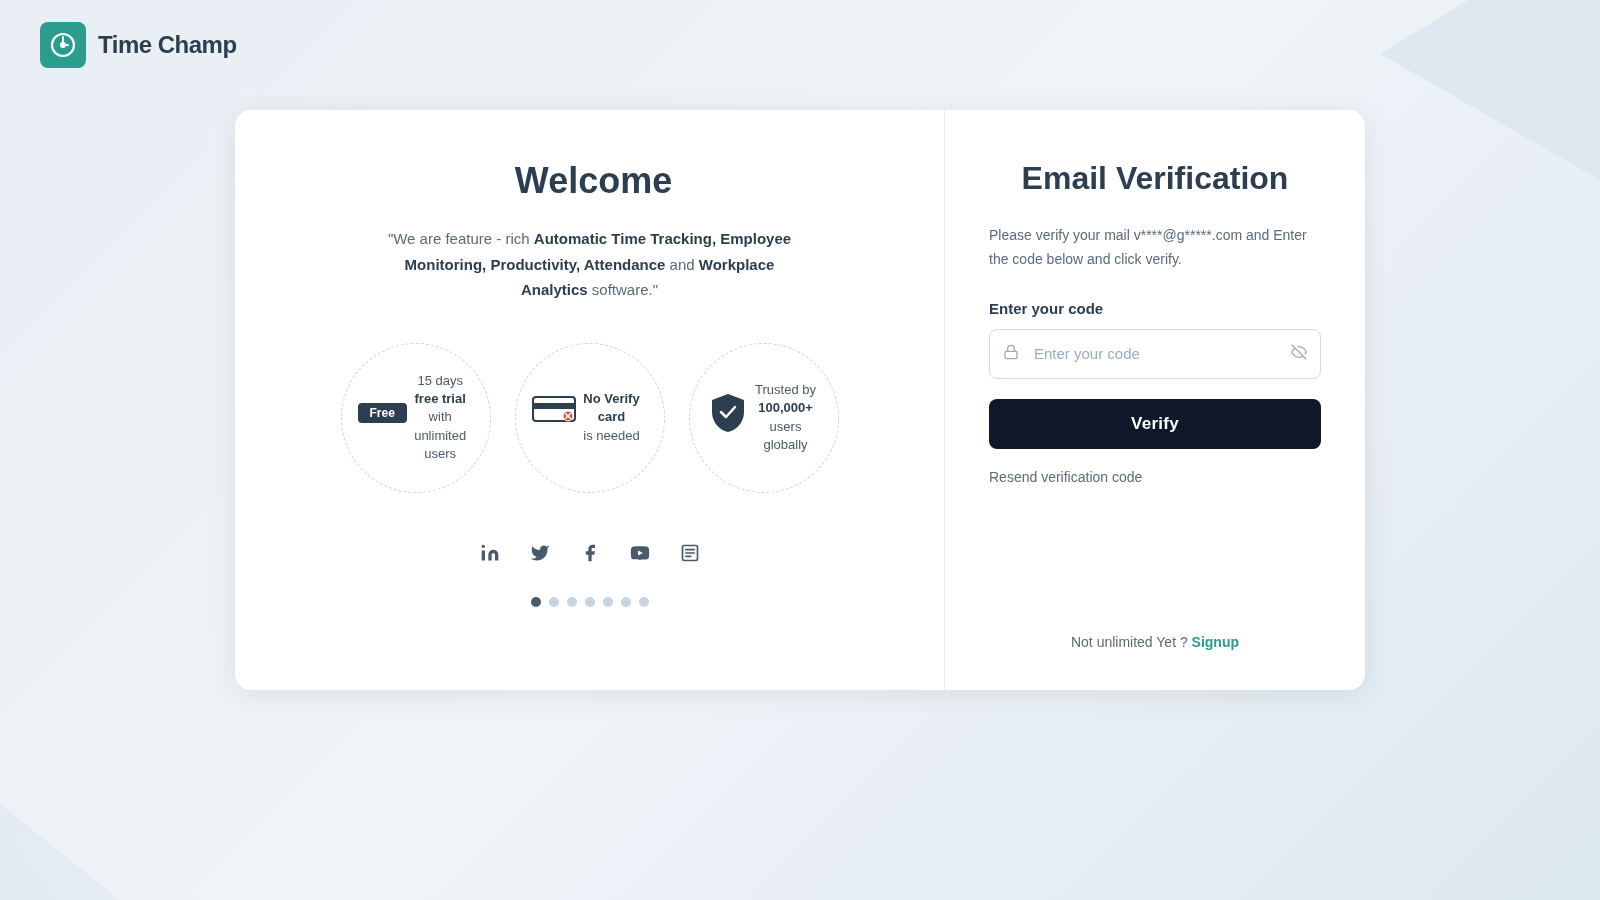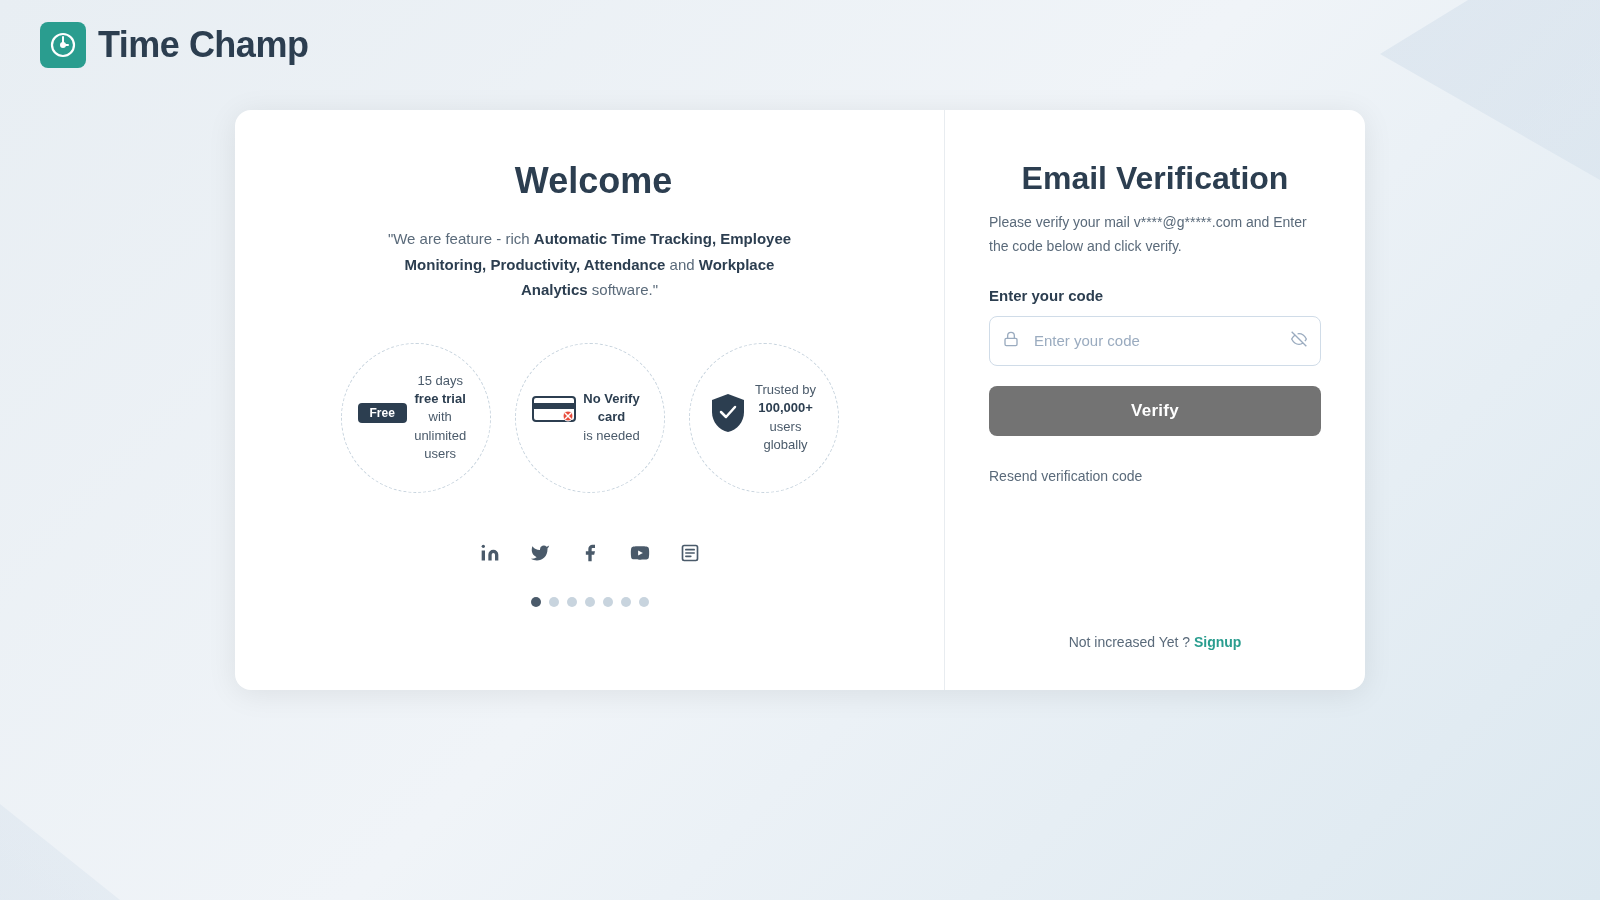--- a/index.html
+++ b/index.html
@@ -35,21 +35,21 @@
       width: 46px; height: 46px;
       background: #2a9d8f;
       border-radius: 8px;
       display: flex; align-items: center; justify-content: center;
       flex-shrink: 0;
     }
     .logo-icon svg {
       width: 28px; height: 28px;
     }
     .logo-text {
-      font-size: 36px;
+      font-size: 24px;
       font-weight: 700;
       color: #2c3e50;
       letter-spacing: -0.5px;
     }
     .main-container {
       display: flex;
       justify-content: center;
       align-items: flex-start;
       padding: 20px 40px;
     }
@@ -159,21 +159,21 @@
     .right-panel {
       width: 420px;
       padding: 50px 44px 40px;
       display: flex;
       flex-direction: column;
     }
     .email-ver-title {
       font-size: 32px;
       font-weight: 700;
       color: #2c3e50;
-      margin-bottom: 14px;
+      margin-bottom: 27px;
       text-align: center;
     }
     .info-text {
       font-size: 14px;
       color: #5a6a7a;
       line-height: 1.7;
       margin-bottom: 18px;
     }
     .code-label {
       font-size: 15px;
@@ -209,28 +209,28 @@
       padding: 0 44px;
       font-size: 15px;
       color: #9aabbf;
       outline: none;
       background: #fff;
     }
     .code-input::placeholder { color: #9aabbf; }
     .verify-btn {
       width: 100%;
       height: 50px;
-      background: #737373;
+      background: #0f172a;
       color: #fff;
       font-size: 17px;
       font-weight: 600;
       border: none;
       border-radius: 8px;
       cursor: pointer;
-      margin-bottom: 32px;
+      margin-bottom: 20px;
       letter-spacing: 0.3px;
     }
     .resend-link {
       font-size: 14px;
       color: #5a6a7a;
       cursor: pointer;
       margin-bottom: auto;
     }
     .signup-row {
       text-align: center;
@@ -379,19 +379,19 @@
             <line x1="1" y1="1" x2="23" y2="23"></line>
           </svg>
         </span>
       </div>
 
       <button class="verify-btn">Verify</button>
 
       <span class="resend-link">Resend verification code</span>
 
       <div class="signup-row">
-        <span>Not increased Yet ?</span>
+        <span>Not unlimited Yet ?</span>
         <a class="signup-link" href="#">Signup</a>
       </div>
     </div>
 
   </div>
 </div>
 
 </body></html>

